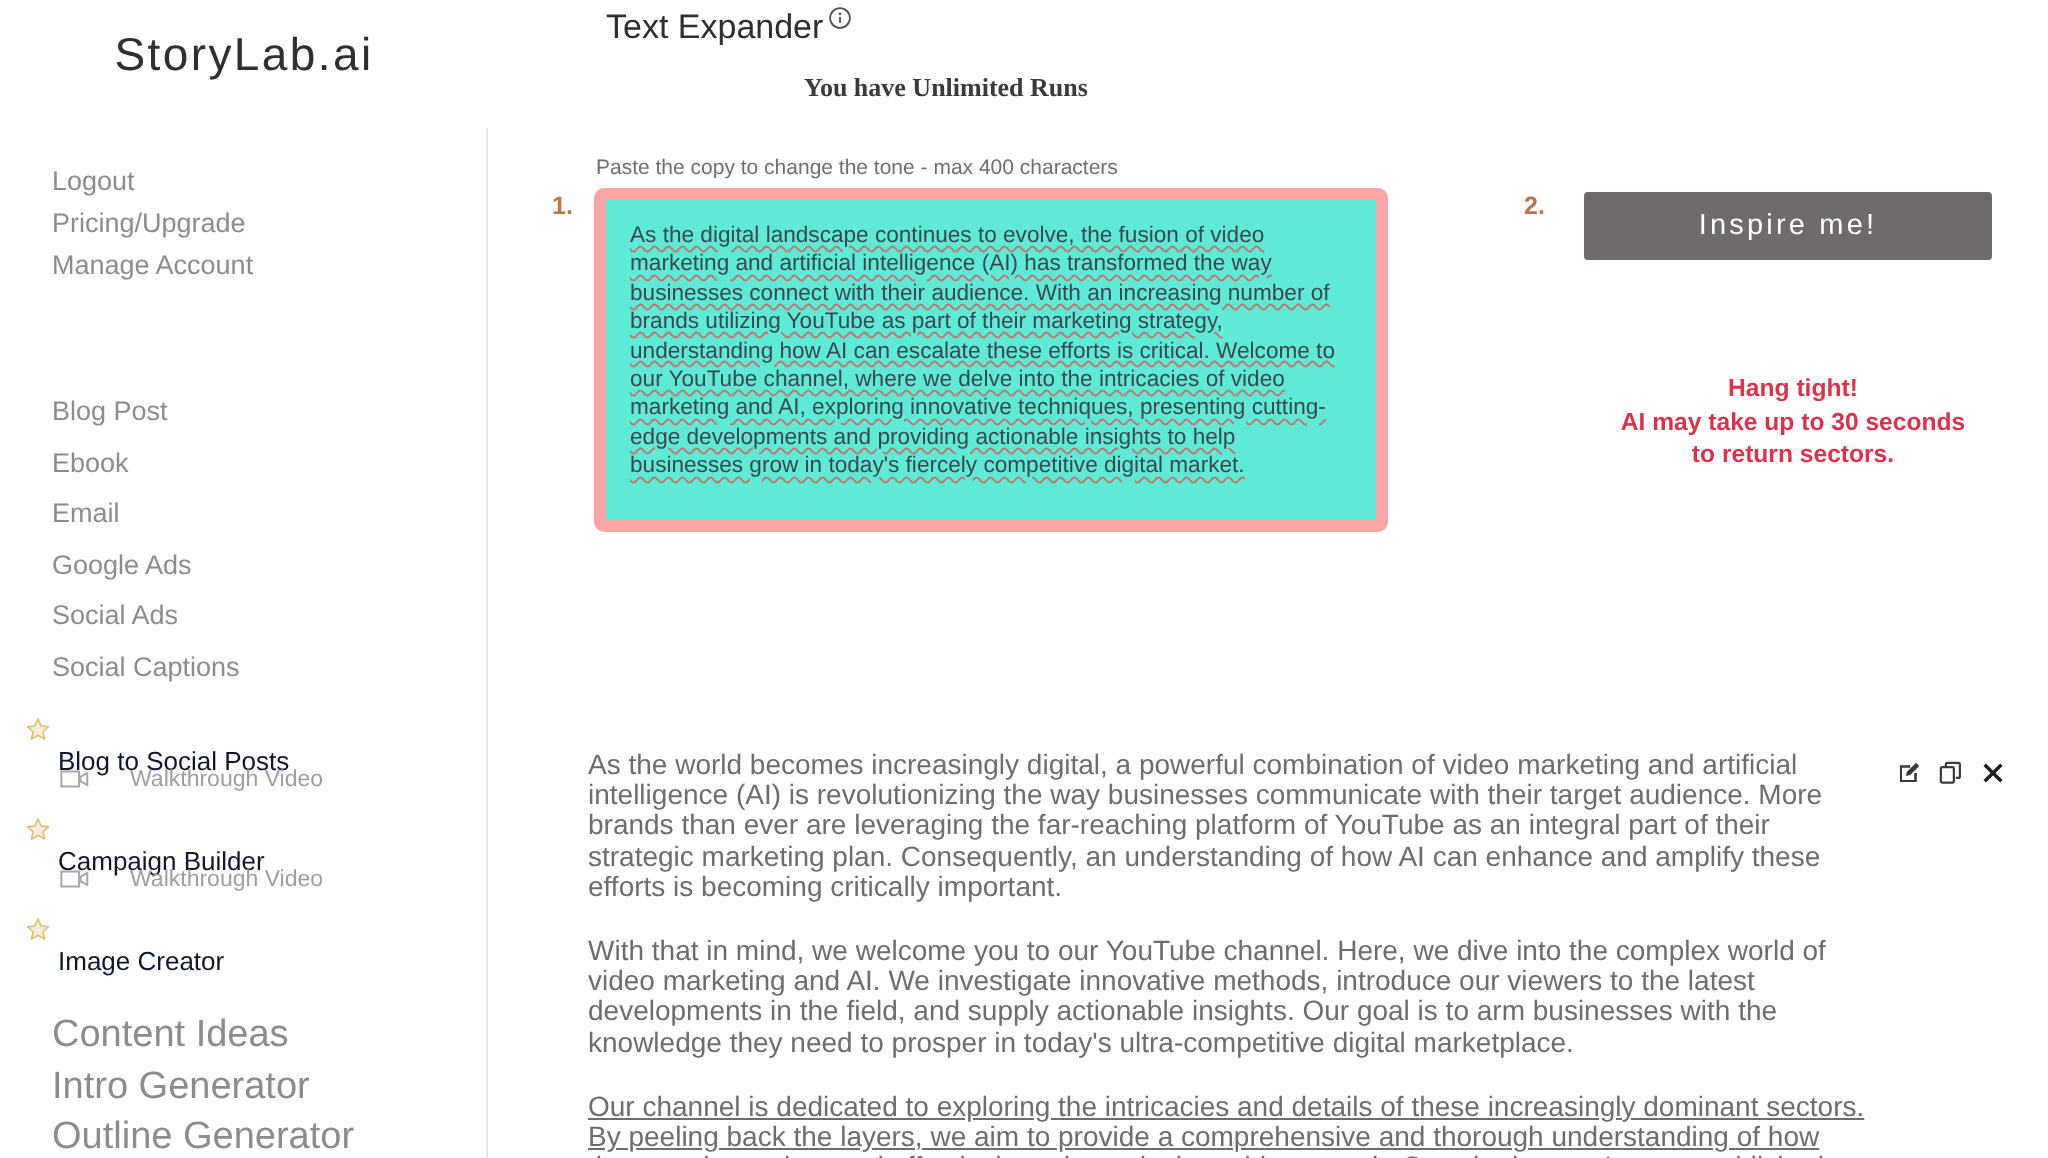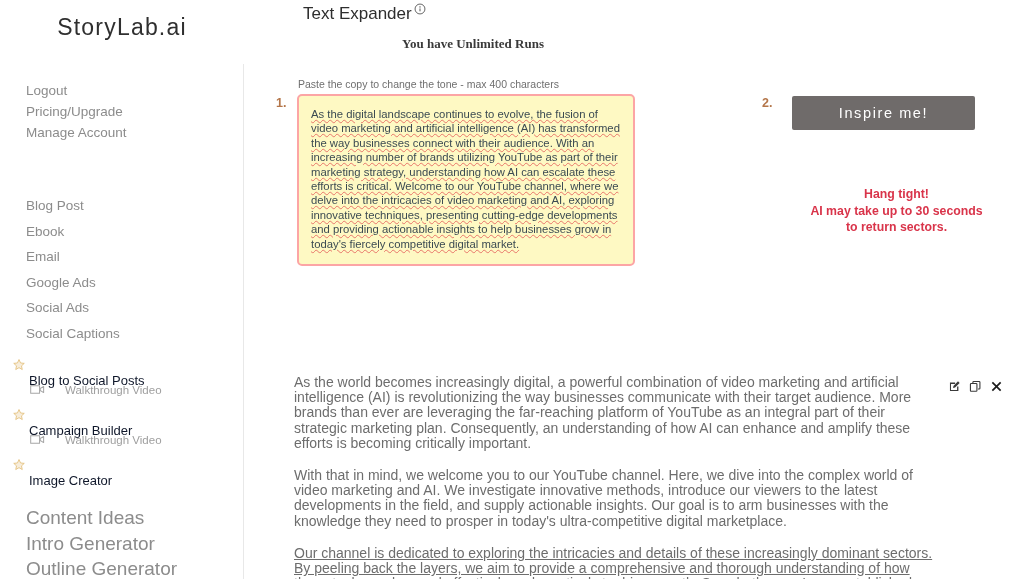--- a/index.html
+++ b/index.html
@@ -169,46 +169,46 @@
     font-weight: bold;
     color: #b4764a;
   }
   .step-1 { left: 276px; top: 96px; }
   .step-2 { left: 762px; top: 96px; }
 
   .copy-box {
     position: absolute;
     left: 297px;
     top: 94px;
-    width: 338px;
+    width: 397px;
     height: 172px;
-    border: 2px solid #fca5a5;
+    border: 6px solid #fca5a5;
     border-radius: 5px;
-    background: #fef9c3;
+    background: #5eead4;
     padding: 11px 12px 10px 12px;
     overflow: hidden;
     cursor: text;
   }
   .copy-box .copy-text {
     font-size: 11.3px;
     line-height: 14.4px;
     color: #3b4a52;
     margin: 0;
     text-decoration: underline;
     text-decoration-color: rgba(226, 80, 80, 0.75);
     text-decoration-style: wavy;
     text-decoration-thickness: 1px;
     text-underline-offset: 1px;
   }
 
   .inspire-btn {
     position: absolute;
     left: 792px;
     top: 96px;
-    width: 183px;
+    width: 204px;
     height: 34px;
     background: #6f6b6a;
     border: none;
     border-radius: 2px;
     color: #ffffff;
     font-size: 14.5px;
     letter-spacing: 1.6px;
     font-family: "Liberation Sans", sans-serif;
     cursor: pointer;
   }

